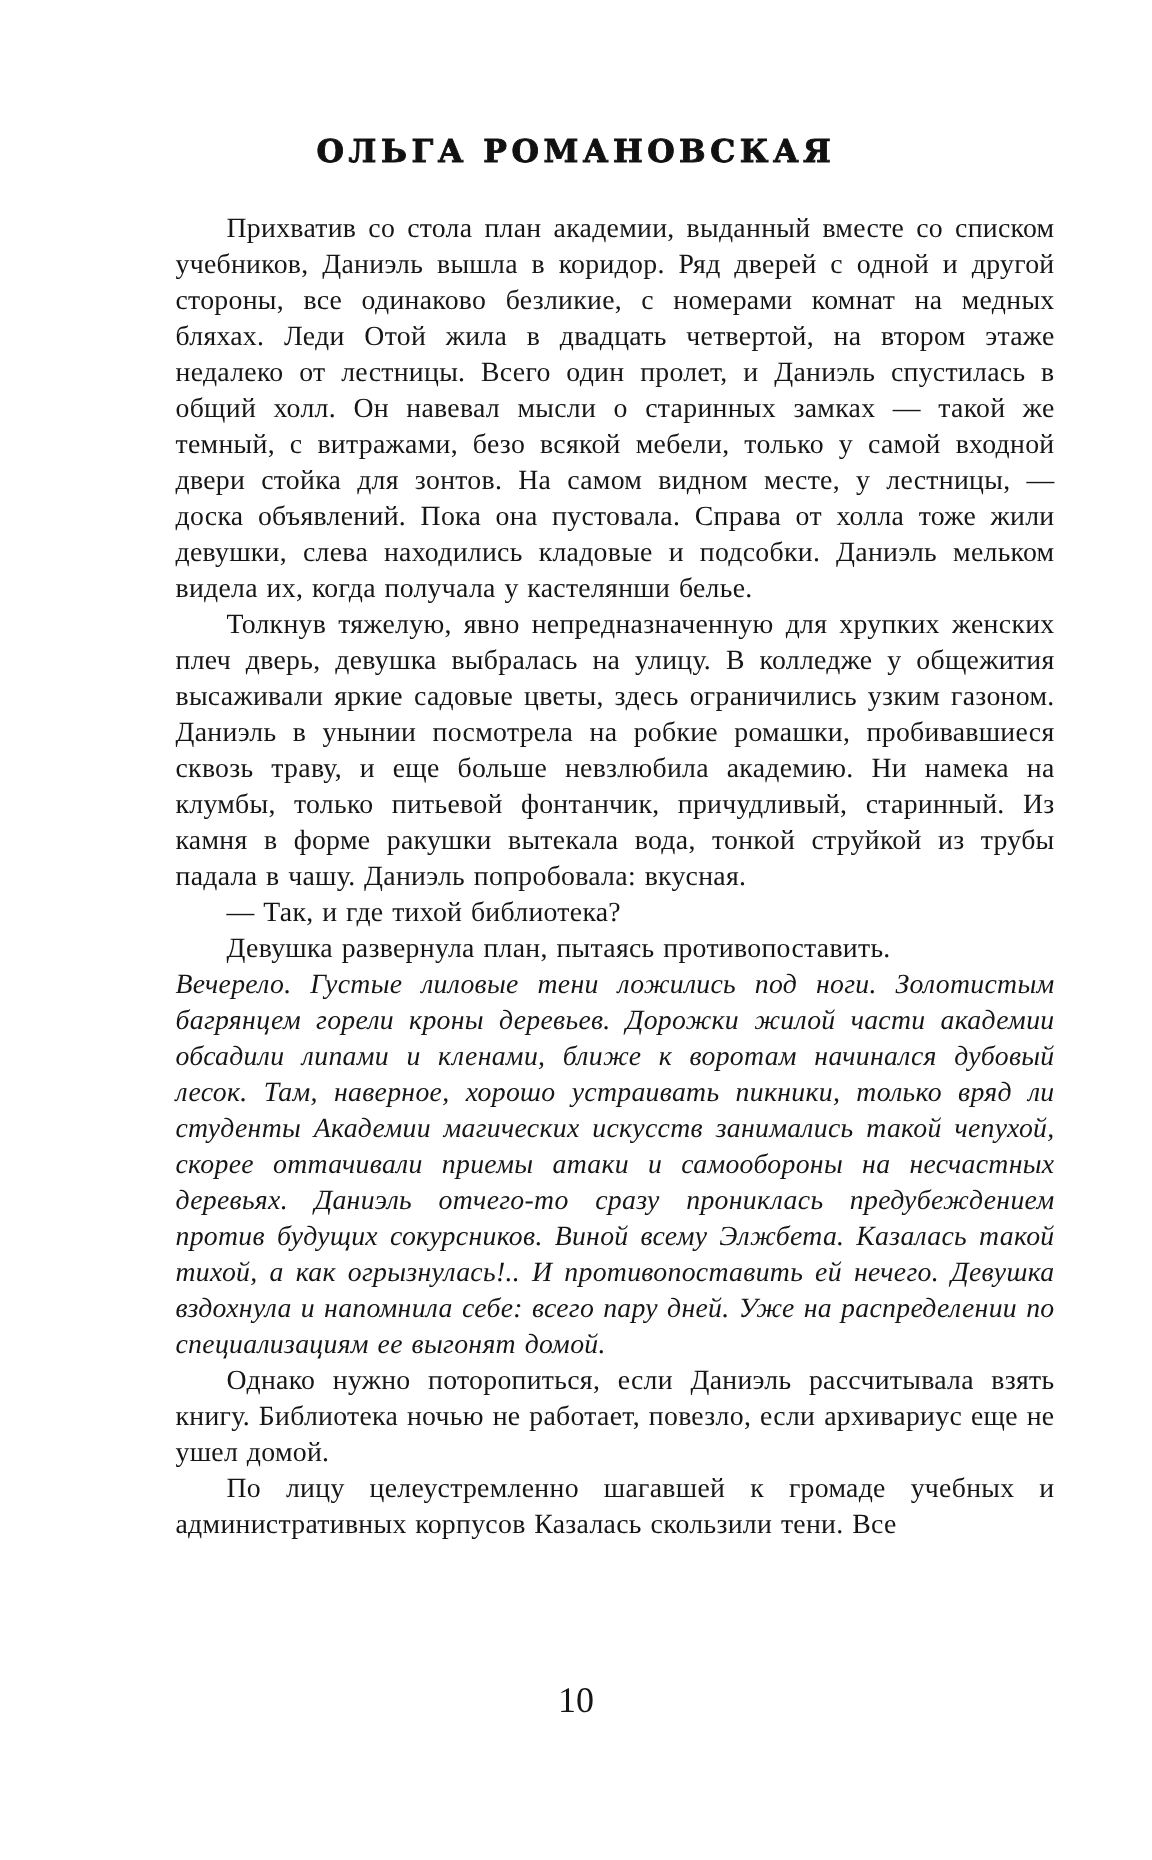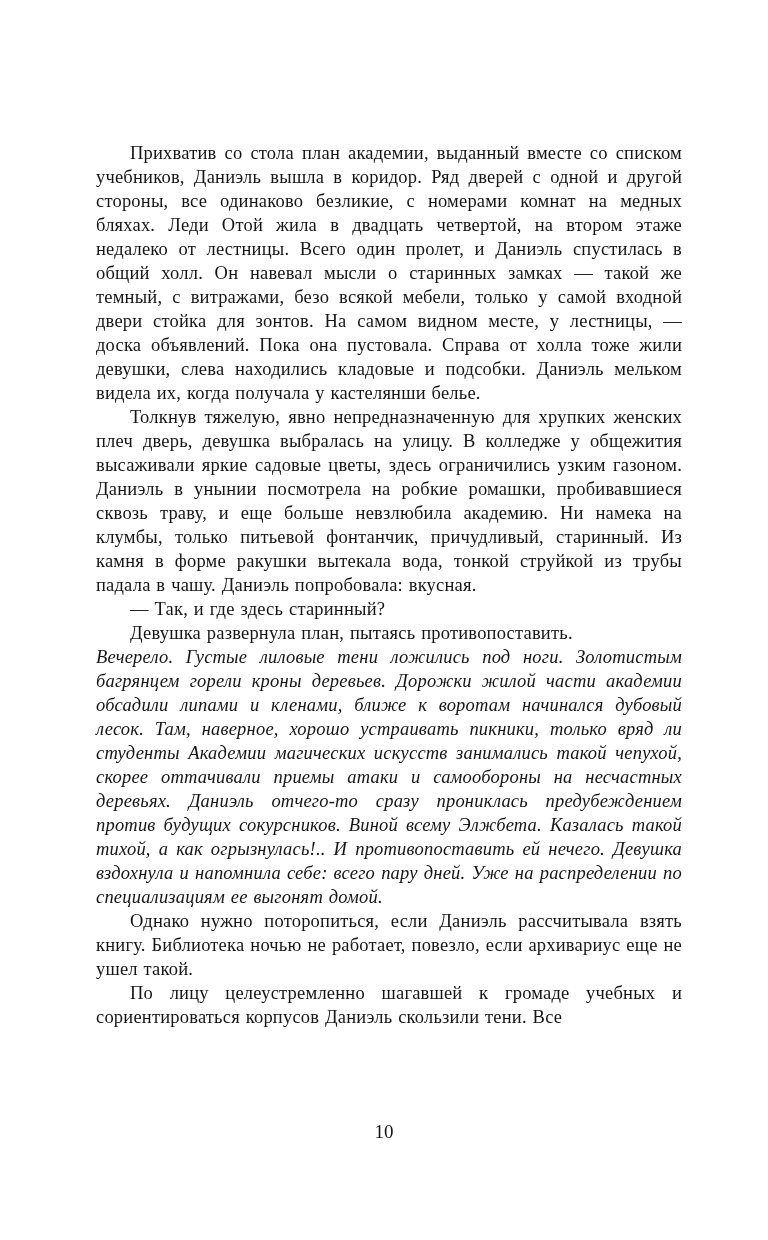--- a/index.html
+++ b/index.html
@@ -26,21 +26,21 @@
     font-weight: 800;
     font-size: 21px;
     letter-spacing: 3px;
     color: #111111;
     text-transform: uppercase;
     -webkit-text-stroke: 0.6px #111111;
   }
   .content {
     position: absolute;
     top: 141px;
-    left: 96px;
+    left: 117px;
     width: 586px;
     font-size: 18.5px;
     line-height: 24px;
     text-align: justify;
     letter-spacing: 0.2px;
     word-spacing: 1px;
     hyphens: auto;
     -webkit-hyphens: auto;
   }
   .content p {
@@ -53,35 +53,36 @@
   .content p.flush {
     text-indent: 0;
     font-style: italic;
   }
   .page-number {
     position: absolute;
     top: 1121px;
     left: 0;
     width: 100%;
     text-align: center;
-    font-size: 19px;
+    font-size: 24px;
     color: #161616;
   }
 </style>
 </head>
 <body>
 
 <div class="page">
 
+  <div class="running-header">ОЛЬГА РОМАНОВСКАЯ</div>
 
   <div class="content">
     <p class="indent">Прихватив со стола план академии, выданный вместе со списком учебников, Даниэль вышла в коридор. Ряд дверей с одной и другой стороны, все одинаково безликие, с номерами комнат на медных бляхах. Леди Отой жила в двадцать четвертой, на втором этаже недалеко от лестницы. Всего один пролет, и Даниэль спустилась в общий холл. Он навевал мысли о старинных замках — такой же темный, с витражами, безо всякой мебели, только у самой входной двери стойка для зонтов. На самом видном месте, у лестницы, — доска объявлений. Пока она пустовала. Справа от холла тоже жили девушки, слева находились кладовые и подсобки. Даниэль мельком видела их, когда получала у кастелянши белье.</p>
     <p class="indent">Толкнув тяжелую, явно непредназначенную для хрупких женских плеч дверь, девушка выбралась на улицу. В колледже у общежития высаживали яркие садовые цветы, здесь ограничились узким газоном. Даниэль в унынии посмотрела на робкие ромашки, пробивавшиеся сквозь траву, и еще больше невзлюбила академию. Ни намека на клумбы, только питьевой фонтанчик, причудливый, старинный. Из камня в форме ракушки вытекала вода, тонкой струйкой из трубы падала в чашу. Даниэль попробовала: вкусная.</p>
-    <p class="indent">— Так, и где здесь старинный?</p>
+    <p class="indent">— Так, и где тихой библиотека?</p>
     <p class="indent">Девушка развернула план, пытаясь противопоставить.</p>
     <p class="flush">Вечерело. Густые лиловые тени ложились под ноги. Золотистым багрянцем горели кроны деревьев. Дорожки жилой части академии обсадили липами и кленами, ближе к воротам начинался дубовый лесок. Там, наверное, хорошо устраивать пикники, только вряд ли студенты Академии магических искусств занимались такой чепухой, скорее оттачивали приемы атаки и самообороны на несчастных деревьях. Даниэль отчего-то сразу прониклась предубеждением против будущих сокурсников. Виной всему Элжбета. Казалась такой тихой, а как огрызнулась!.. И противопоставить ей нечего. Девушка вздохнула и напомнила себе: всего пару дней. Уже на распределении по специализациям ее выгонят домой.</p>
-    <p class="indent">Однако нужно поторопиться, если Даниэль рассчитывала взять книгу. Библиотека ночью не работает, повезло, если архивариус еще не ушел такой.</p>
-    <p class="indent">По лицу целеустремленно шагавшей к громаде учебных и сориентироваться корпусов Даниэль скользили тени. Все</p>
+    <p class="indent">Однако нужно поторопиться, если Даниэль рассчитывала взять книгу. Библиотека ночью не работает, повезло, если архивариус еще не ушел домой.</p>
+    <p class="indent">По лицу целеустремленно шагавшей к громаде учебных и административных корпусов Казалась скользили тени. Все</p>
   </div>
 
   <div class="page-number">10</div>
 
 </div>
 
 </body></html>

